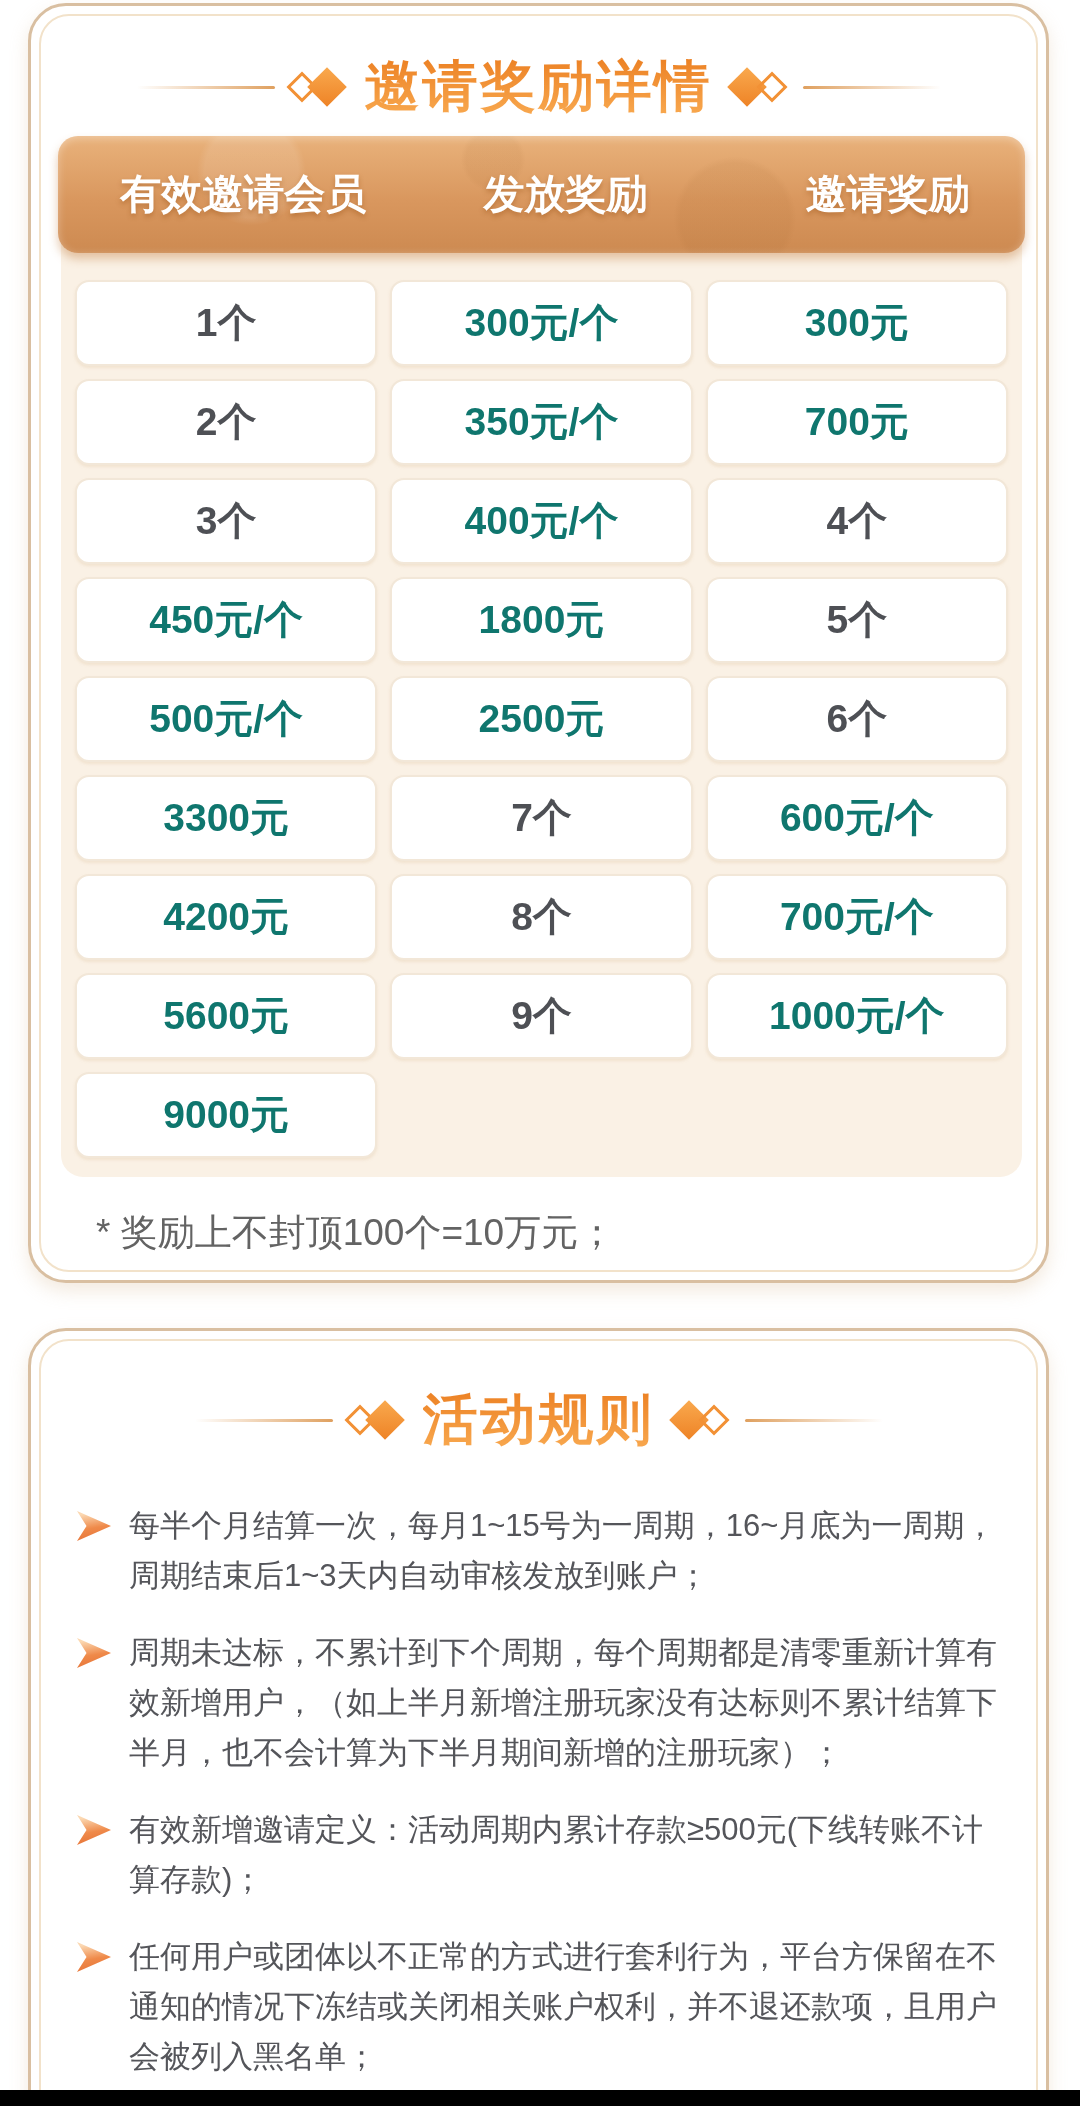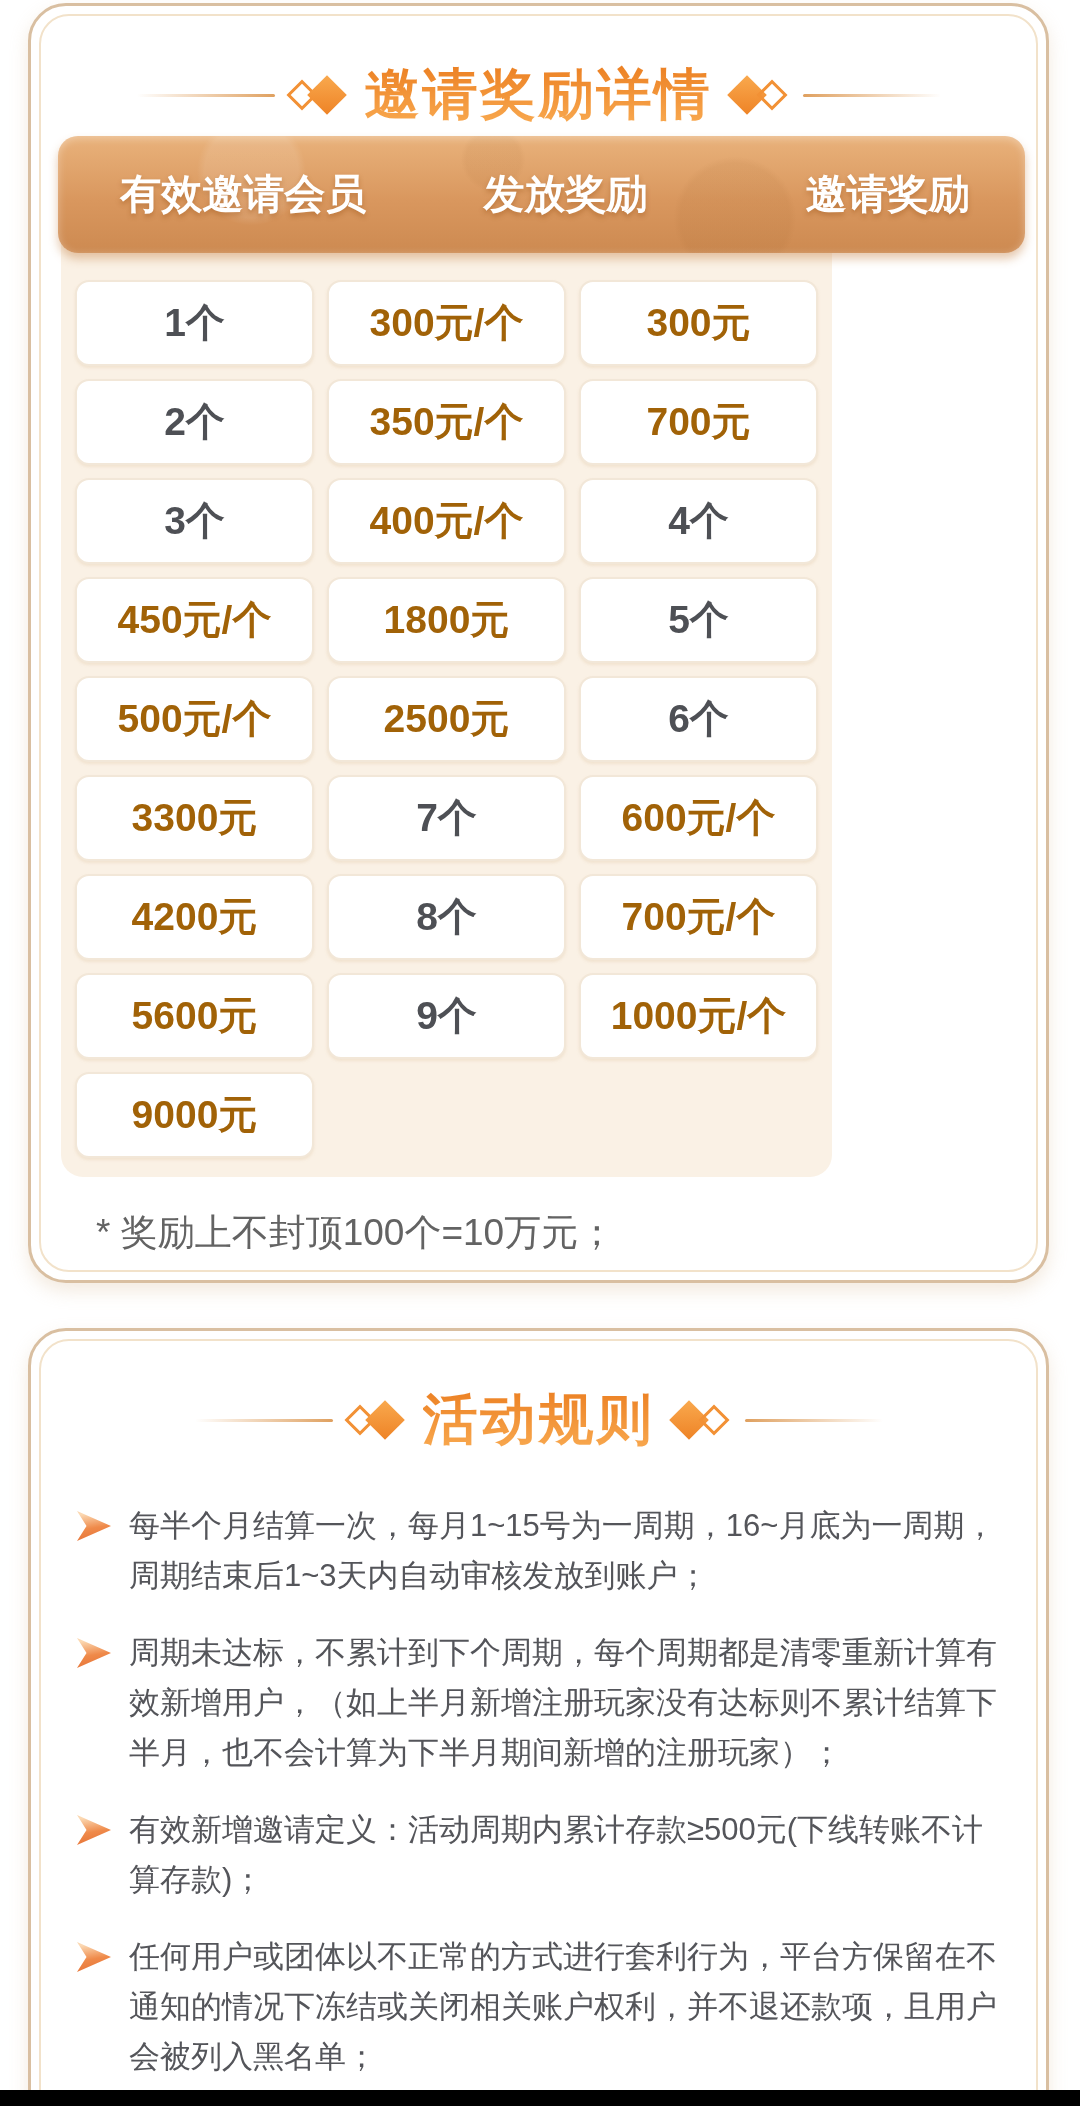--- a/index.html
+++ b/index.html
@@ -32,21 +32,21 @@
   #reward-card { top:3px;  height:1280px; }
   #rules-card  { top:1328px; height:900px; }
 
   
   .sec-title {
     display:flex;
     align-items:center;
     justify-content:center;
     gap:14px;
   }
-  #reward-card .sec-title { position:absolute; left:0; right:0; top:52px; }
+  #reward-card .sec-title { position:absolute; left:0; right:0; top:44px; }
   #rules-card  .sec-title { margin-top:52px; }
 
   .t-line { width:138px; height:3px; border-radius:2px; }
   .t-line.left  { background:linear-gradient(90deg, rgba(224,158,92,0), #dfa05f); }
   .t-line.right { background:linear-gradient(270deg, rgba(224,158,92,0), #dfa05f); }
 
   .dia-group { position:relative; width:62px; height:44px; }
   .dia-outline {
     position:absolute; top:11px; width:22px; height:22px;
     border:3px solid #f29135; transform:rotate(45deg); background:transparent;
@@ -69,21 +69,21 @@
     -webkit-background-clip:text;
     background-clip:text;
     color:transparent;
     white-space:nowrap;
   }
 
   
   .table-panel {
     position:absolute;
     left:30px; top:188px;
-    width:771px; height:983px;
+    width:961px; height:983px;
     background:#faf1e5;
     border-radius:22px;
   }
   .table-header {
     position:absolute;
     left:27px; top:130px;
     width:967px; height:117px;
     border-radius:20px;
     background:
       radial-gradient(circle at 20% 30%, rgba(255,255,255,0.10) 0 6%, rgba(0,0,0,0) 7%),
@@ -115,21 +115,21 @@
     height:86px;
     background:#ffffff;
     border:2px solid #f2e7d8;
     border-radius:14px;
     display:flex;
     align-items:center;
     justify-content:center;
     box-shadow:0 2px 3px rgba(225,200,165,0.35);
   }
   .cell.count { color:#4e5055; font-size:39px; font-weight:600; }
-  .cell.money { color:#a16207; font-size:39px; font-weight:700; }
+  .cell.money { color:#0f766e; font-size:39px; font-weight:700; }
 
   .footnote {
     position:absolute;
     left:48px; top:1202px;
     font-size:37px;
     color:#636363;
     margin-left:17px;
   }
 
   

